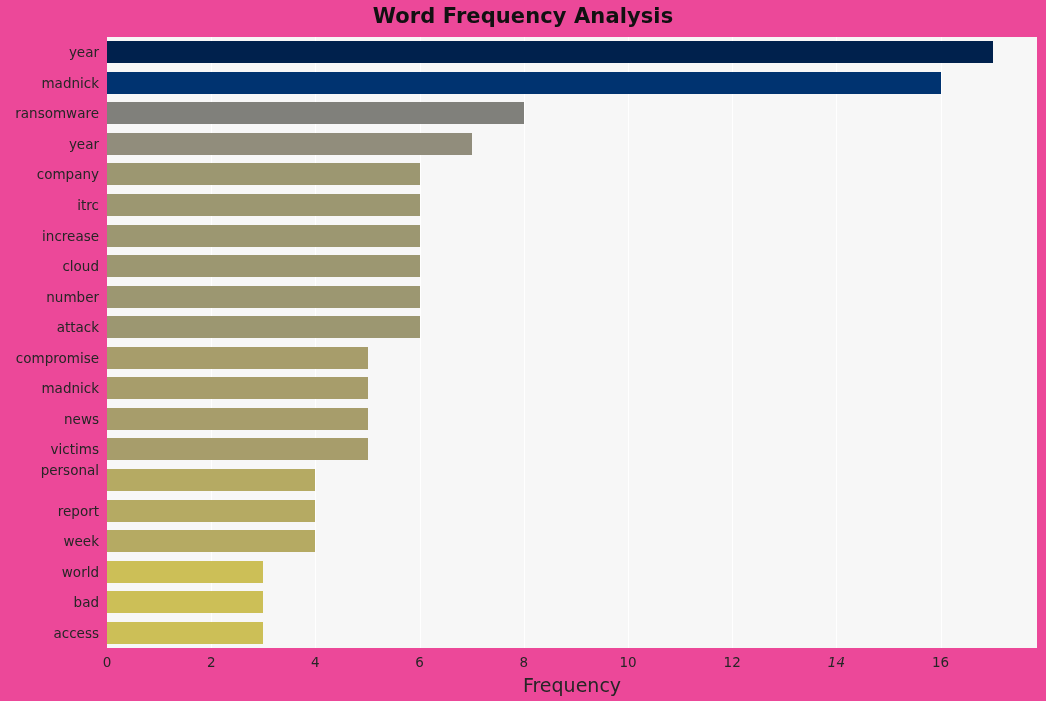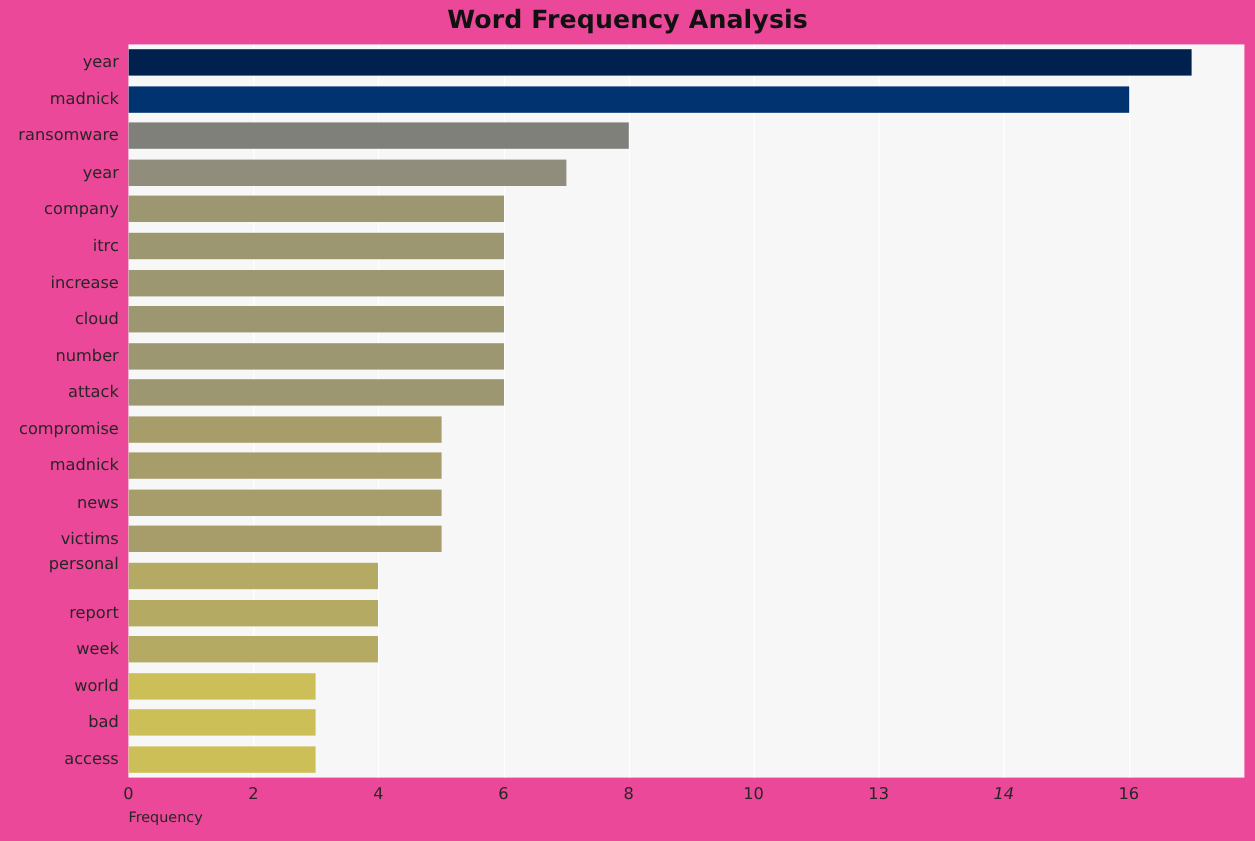--- a/index.html
+++ b/index.html
@@ -93,21 +93,22 @@
     font-size: 13.5px;
     color: #262626;
     transform: translateX(-50%);
     white-space: nowrap;
   }
   #x-axis-label {
     position: absolute;
     left: 107px;
     top: 674px;
     width: 930px;
-    font-size: 12px;
+    text-align: center;
+    font-size: 19px;
     color: #262626;
   }
 </style>
 </head>
 <body>
 
 <div id="figure">
 
   <div id="chart-title">Word Frequency Analysis</div>
 
@@ -169,20 +170,20 @@
       <div class="ytick" style="top: 588.725px;">access</div>
     </div>
 
   <div id="x-axis">
       <div class="xtick" style="left: 0px;">0</div>
       <div class="xtick" style="left: 104.202px;">2</div>
       <div class="xtick" style="left: 208.403px;">4</div>
       <div class="xtick" style="left: 312.605px;">6</div>
       <div class="xtick" style="left: 416.807px;">8</div>
       <div class="xtick" style="left: 521.008px;">10</div>
-      <div class="xtick" style="left: 625.21px;">13</div>
+      <div class="xtick" style="left: 625.21px;">12</div>
       <div class="xtick" style="left: 729.412px; font-style: italic;">14</div>
       <div class="xtick" style="left: 833.613px;">16</div>
     </div>
 
   <div id="x-axis-label">Frequency</div>
 
 </div>
 
 </body></html>

